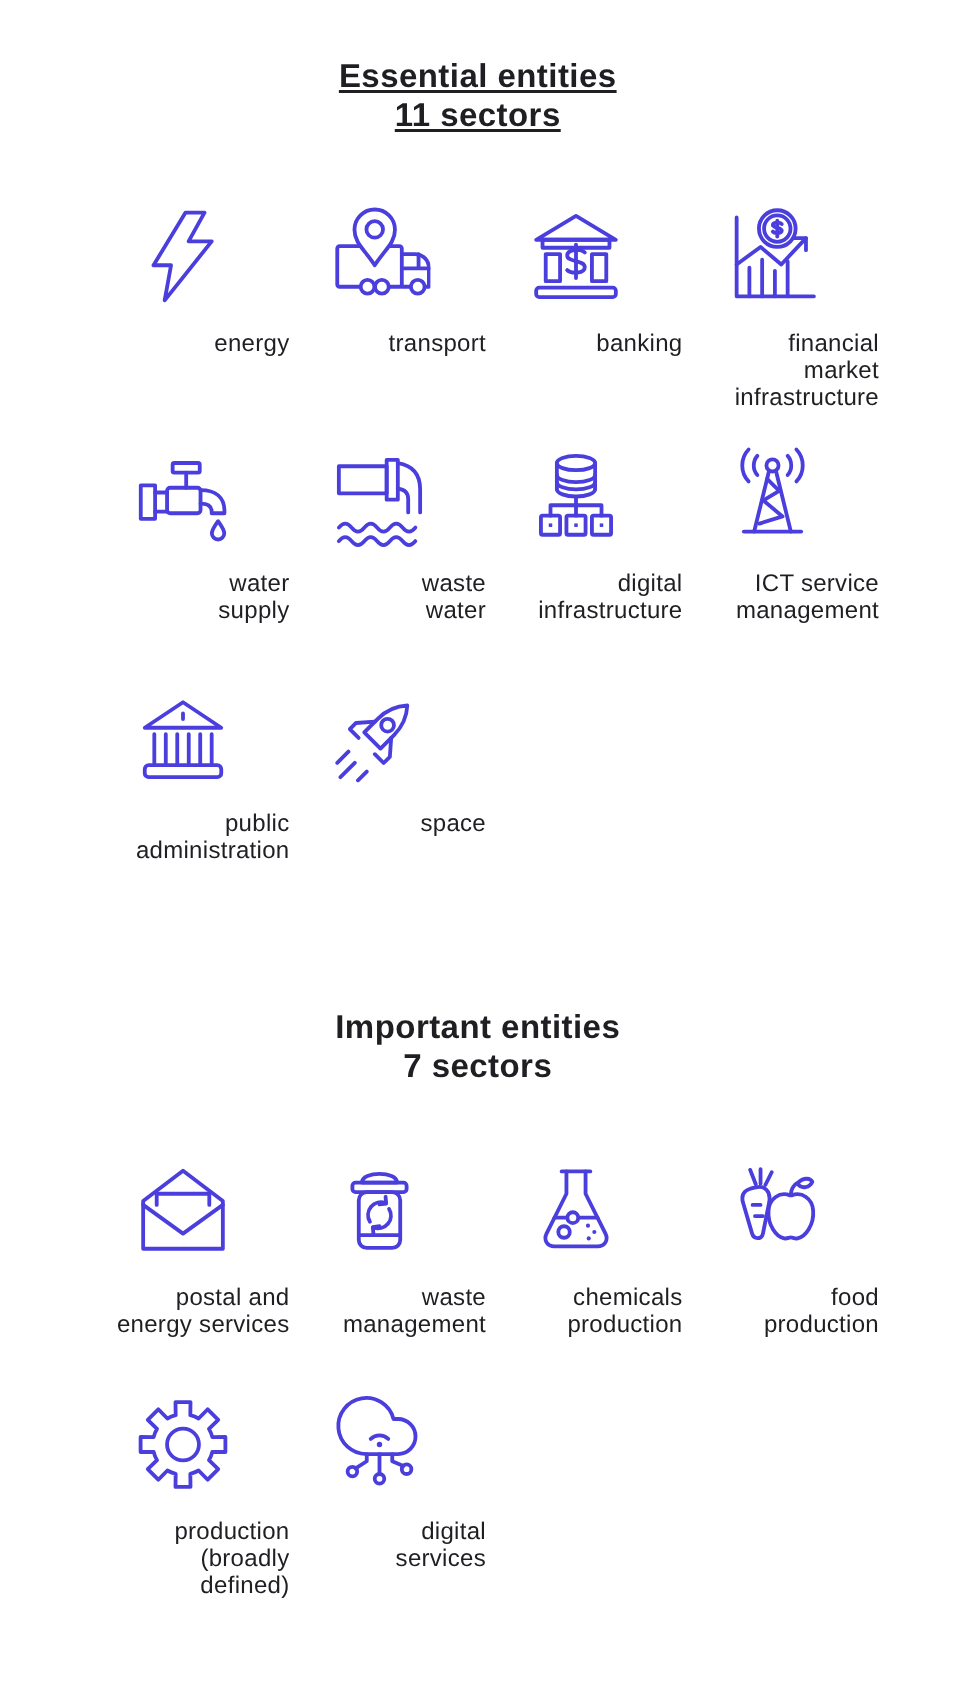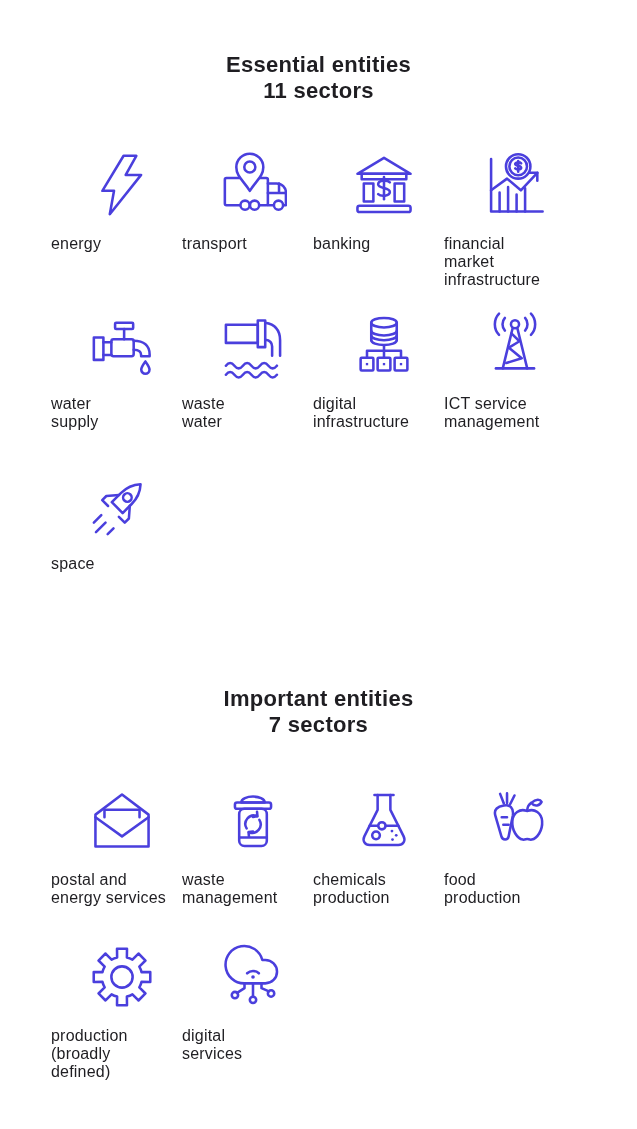--- a/index.html
+++ b/index.html
@@ -5,36 +5,36 @@
   html,body { margin:0; padding:0; }
   body {
     width:637px; height:1129px; background:#ffffff;
     font-family:"Liberation Sans", sans-serif;
     color:#1f1e22; overflow:hidden;
   }
   .section-title {
     text-align:center; font-weight:700; font-size:22px;
     line-height:26px; letter-spacing:.3px; white-space:pre-line;
   }
-  .t1 { padding-top:52px; }
+  .t1 { padding-top:38px;text-decoration:underline; }
   .t2 { margin-top:58px; }
   .grid {
     display:grid; grid-template-columns:repeat(4,131px);
     justify-content:center;
   }
   .g1 { margin-top:44px; grid-auto-rows:160px; }
   .g2 { margin-top:46px; grid-auto-rows:156px; }
   .cell { display:flex; flex-direction:column; align-items:center; }
   .icon-box {
     height:74px; width:74px; display:flex; align-items:center;
     justify-content:center; color:#4a3fdd;
   }
   svg.icon { width:68px; height:68px; display:block; }
   .label {
-    margin-top:13px; font-size:16px; line-height:18px; text-align:left;
+    margin-top:13px; font-size:16px; line-height:18px; text-align:right;
     white-space:pre-line; letter-spacing:.2px; width:142px; color:#1f1e22;
   }
 </style>
 </head>
 <body>
 
 <div>
 
   <div class="section-title t1">Essential entities
 11 sectors</div>
@@ -162,20 +162,32 @@
           <path d="M47 2.5 c5.3 5.5 5.3 14.5 0 20"></path>
           <path d="M29.7 16.5 L20.5 54 M34.3 16.5 L43.5 54"></path>
           <path d="M28.6 21 L36.2 28.5 L26.3 34.5 L38.3 44.5 L23.8 49"></path>
           <path d="M14 54 H50"></path>
         </svg>
       </div>
       <div class="label">ICT service
 management</div>
     </div>
 
+    <div class="cell">
+      <div class="icon-box">
+        <svg class="icon" viewBox="0 0 64 64" fill="none" stroke="currentColor" stroke-width="2.4" stroke-linecap="round" stroke-linejoin="round">
+          <path d="M8 26.5 L32 10.5 L56 26.5 Z"></path>
+          <path d="M32 17.5 v3.5"></path>
+          <path d="M14 30.5 V50 M21.2 30.5 V50 M28.4 30.5 V50 M35.6 30.5 V50 M42.8 30.5 V50 M50 30.5 V50"></path>
+          <rect x="8" y="50" width="48" height="7.5" rx="2.5"></rect>
+        </svg>
+      </div>
+      <div class="label">public
+administration</div>
+    </div>
 
     <div class="cell">
       <div class="icon-box">
         <svg class="icon" viewBox="0 0 64 64" fill="none" stroke="currentColor" stroke-width="2.4" stroke-linecap="round" stroke-linejoin="round">
           <g transform="translate(0 2) rotate(45 30 30)">
             <path d="M30 2.5 C35 8 37.2 14 37.2 21.5 V33.5 H22.8 V21.5 C22.8 14 25 8 30 2.5 Z"></path>
             <circle cx="30" cy="20" r="4"></circle>
             <path d="M22.8 24 L15 33 v5.5 h7.8"></path>
             <path d="M37.2 24 L45 33 v5.5 h-7.8"></path>
           </g>

